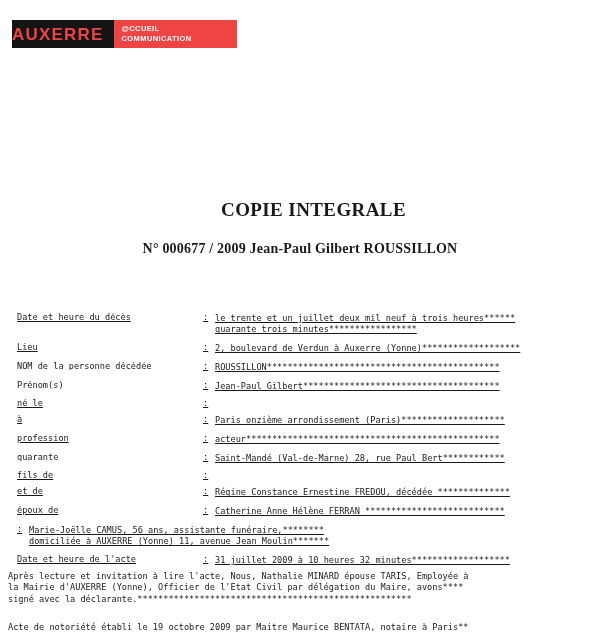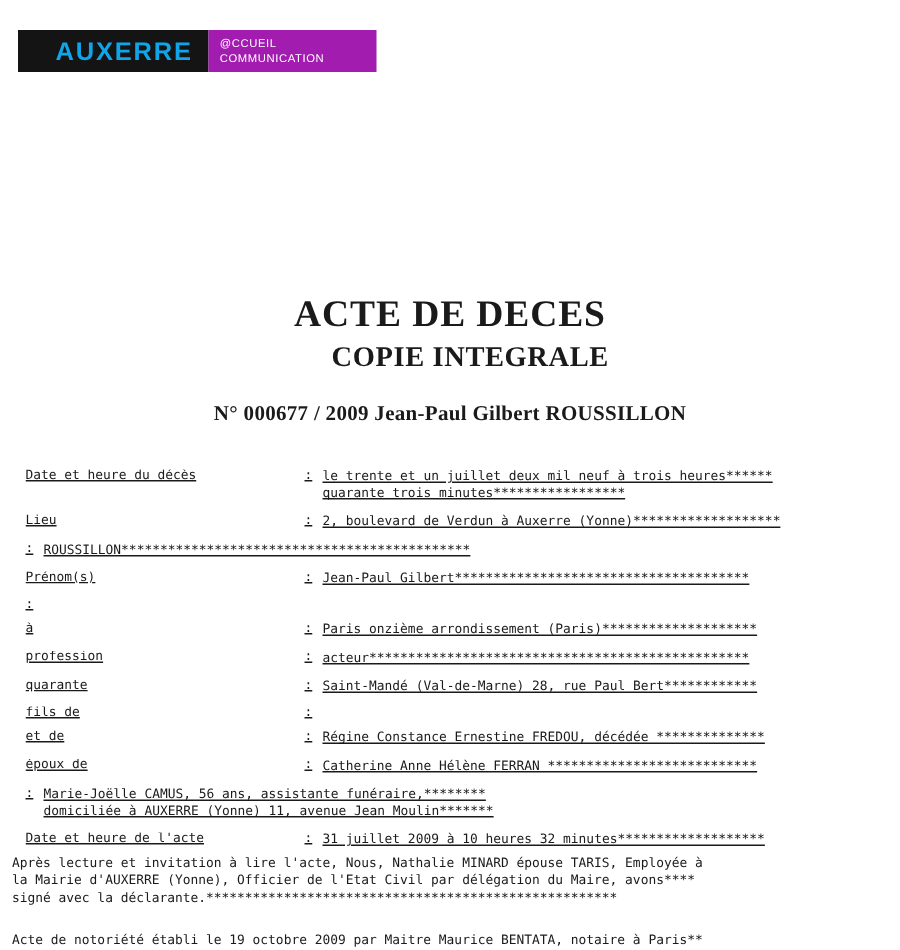--- a/index.html
+++ b/index.html
@@ -20,38 +20,38 @@
   .logo-bar {
     position: absolute;
     top: 20px;
     left: 12px;
     display: flex;
     align-items: stretch;
     height: 28px;
   }
   .logo-main {
     background: #141414;
-    color: #0ea5e9;
+    color: #ef4444;
     font-family: "Liberation Sans", sans-serif;
     font-weight: bold;
     font-size: 17px;
     letter-spacing: 1.2px;
-    padding: 4px 10px 4px 25px;
+    padding: 4px 10px 4px 0;
     display: flex;
     align-items: center;
     line-height: 1;
   }
   .logo-sub {
-    background: #a21caf;
+    background: #ef4444;
     color: #ffffff;
     font-family: "Liberation Sans", sans-serif;
     font-size: 7.5px;
-    font-weight: normal;
+    font-weight: bold;
     letter-spacing: 0.4px;
-    padding: 4px 8px 4px 8px;
+    padding: 4px 19px 4px 8px;
     display: flex;
     flex-direction: column;
     justify-content: center;
     line-height: 1.35;
     min-width: 96px;
   }
 
   
   .title-block {
     position: absolute;
@@ -133,52 +133,53 @@
 
 <div class="logo-bar">
   <div class="logo-main">AUXERRE</div>
   <div class="logo-sub">
     <span>@CCUEIL</span>
     <span>COMMUNICATION</span>
   </div>
 </div>
 
 <div class="title-block">
-  <div class="title-main">ACTE DE DECES</div>
   <div class="title-sub">COPIE INTEGRALE</div>
   <div class="title-ref">N° 000677 / 2009 Jean-Paul Gilbert ROUSSILLON</div>
 </div>
 
 <div class="fields">
 
   <div class="field-row">
     <div class="field-label">Date et heure du décès</div>
     <div class="field-colon">:</div>
     <div class="field-value">le trente et un juillet deux mil neuf à trois heures******
 quarante trois minutes*****************</div>
   </div>
 
   <div class="field-row">
     <div class="field-label">Lieu</div>
     <div class="field-colon">:</div>
     <div class="field-value">2, boulevard de Verdun à Auxerre (Yonne)*******************</div>
   </div>
 
   <div class="field-row">
+    <div class="field-label">NOM de la personne décédée</div>
     <div class="field-colon">:</div>
     <div class="field-value">ROUSSILLON*********************************************</div>
   </div>
 
   <div class="field-row">
     <div class="field-label">Prénom(s)</div>
     <div class="field-colon">:</div>
     <div class="field-value">Jean-Paul Gilbert**************************************</div>
   </div>
 
   <div class="field-row">
+    <div class="field-label">né le</div>
     <div class="field-colon">:</div>
   </div>
 
   <div class="field-row">
     <div class="field-label">à</div>
     <div class="field-colon">:</div>
     <div class="field-value">Paris onzième arrondissement (Paris)********************</div>
   </div>
 
   <div class="field-row">

